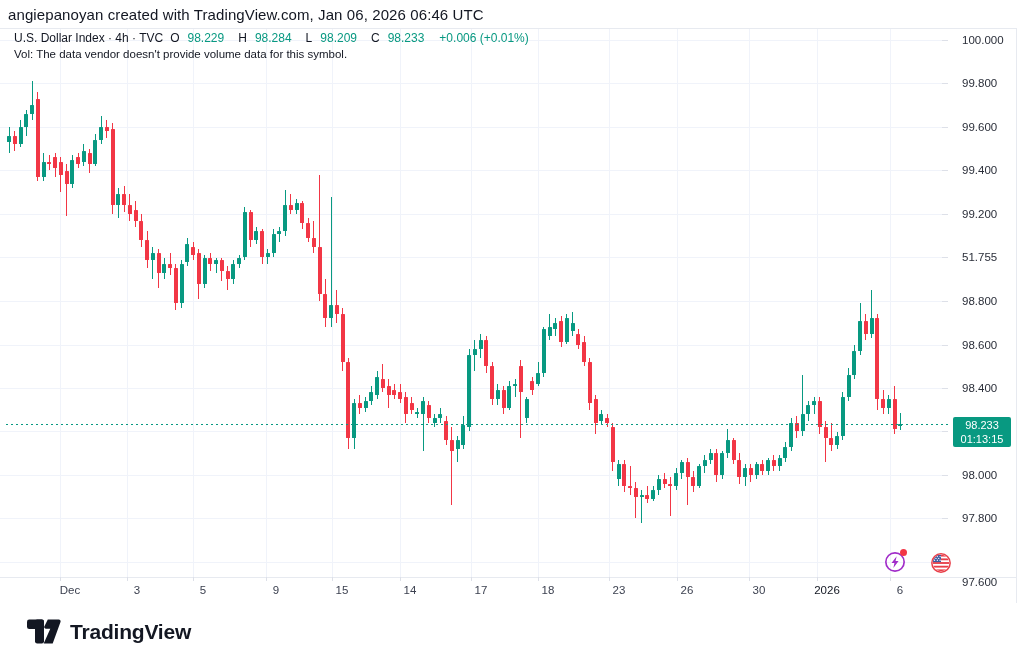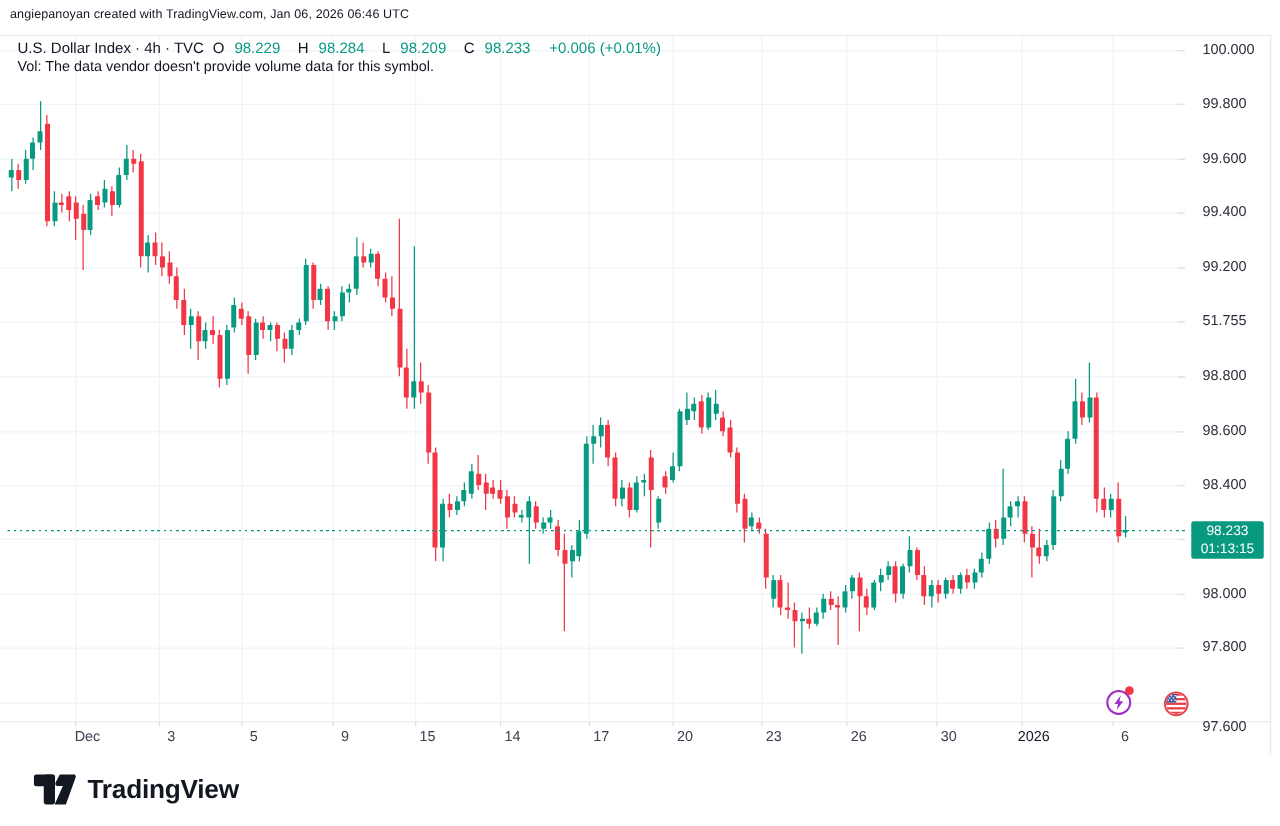--- a/index.html
+++ b/index.html
@@ -1,20 +1,20 @@
 <!DOCTYPE html>
 <html><head>
 <meta charset="utf-8">
 <style>
   html,body{margin:0;padding:0;background:#ffffff;}
   #screen{position:relative;width:1024px;height:661px;background:#ffffff;overflow:hidden;
           font-family:"Liberation Sans","DejaVu Sans",sans-serif;-webkit-font-smoothing:antialiased;}
   .abs{position:absolute;}
   
-  #attribution{left:8px;top:6px;font-size:10px;color:#131722;letter-spacing:.1px;}
+  #attribution{left:8px;top:6px;font-size:15px;color:#131722;letter-spacing:.1px;}
   
   .border-line{background:#e7eaf0;}
   
   #legend{left:14px;top:31px;font-size:12px;color:#131722;white-space:nowrap;}
   #legend .row1 span{margin-right:7px;}
   #legend .sym{margin-right:10px;}
   .ohlc-letter{color:#131722;}
   .ohlc-val{color:#089981;margin-left:1px;}
   #legend .row2{margin-top:3px;font-size:11.5px;color:#131722;}
   
@@ -438,21 +438,21 @@
     </div>
 
   <div class="abs" id="time-axis">
       <div class="time-label" style="left: 60px;">Dec</div>
       <div class="time-label" style="left: 127px;">3</div>
       <div class="time-label" style="left: 193px;">5</div>
       <div class="time-label" style="left: 266px;">9</div>
       <div class="time-label" style="left: 332px;">15</div>
       <div class="time-label" style="left: 400px;">14</div>
       <div class="time-label" style="left: 471px;">17</div>
-      <div class="time-label" style="left: 538px;">20</div>
+      <div class="time-label" style="left: 538px;">18</div>
       <div class="time-label" style="left: 609px;">23</div>
       <div class="time-label" style="left: 677px;">26</div>
       <div class="time-label" style="left: 749px;">30</div>
       <div class="time-label bold" style="left: 817px;">2026</div>
       <div class="time-label" style="left: 890px;">6</div>
     </div>
 
   <div class="abs corner-icon" id="flash-icon">
     <svg width="22" height="22" viewBox="0 0 24 24">
       <circle cx="12" cy="12" r="10" fill="none" stroke="#a12cc9" stroke-width="1.8"></circle>

